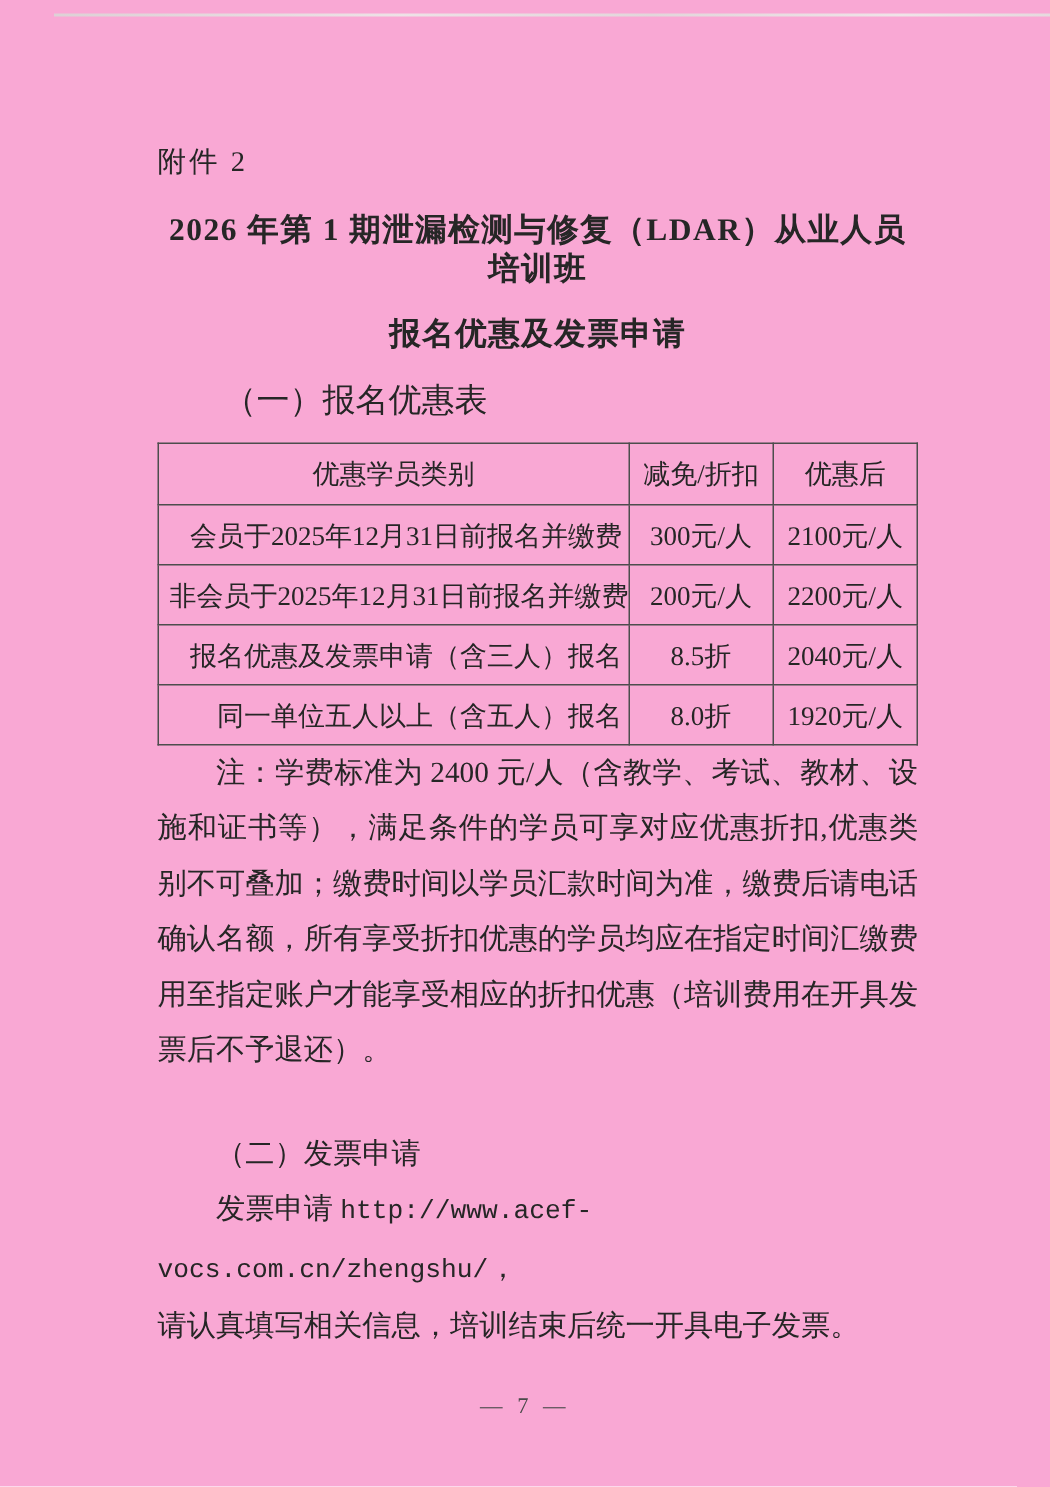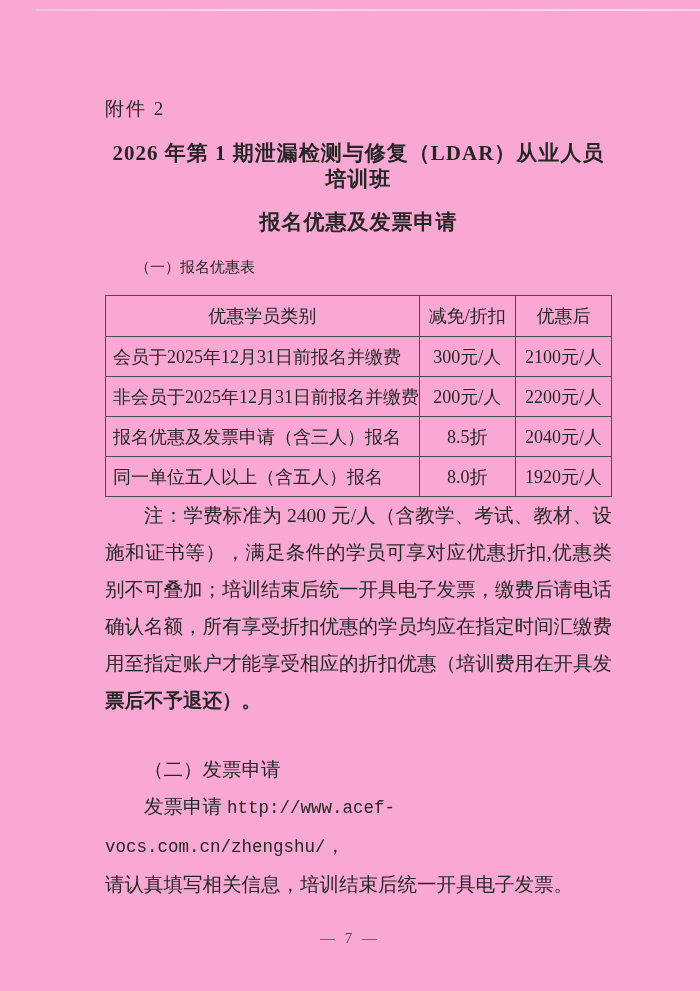--- a/index.html
+++ b/index.html
@@ -37,21 +37,21 @@
     text-align: center;
     font-weight: bold;
     font-size: 21px;
     line-height: 26px;
     letter-spacing: 1px;
   }
   .title-line1 { margin-top: 19px; }
   .title-line2 { margin-top: 17px; }
   .sec-heading {
     margin-top: 19px;
-    font-size: 15px;
+    font-size: 22px;
     line-height: 26px;
     text-indent: 2em;
   }
   table.discount {
     margin-top: 15px;
     width: 100%;
     border-collapse: collapse;
     table-layout: fixed;
   }
   table.discount th, table.discount td {
@@ -63,36 +63,35 @@
     text-align: center;
     vertical-align: middle;
     overflow: hidden;
     white-space: nowrap;
   }
   table.discount th { height: 40px; }
   table.discount .col-category { width: 62%; }
   table.discount .col-discount { width: 19%; }
   table.discount .col-after    { width: 19%; }
   table.discount td.cat-cell {
-    text-align: left;
+    text-align: right;
     padding-left: 7px;
   }
   .note {
   }
   .jline {
     font-size: 19.5px;
     line-height: 37px;
     text-align: justify;
     text-align-last: justify;
     white-space: nowrap;
   }
   .jline.lastline {
     text-align-last: left;
     white-space: normal;
-    font-weight: bold;
   }
   .indent { text-indent: 2em; }
   .sec-heading2 {
     font-size: 19.5px;
     line-height: 37px;
     text-indent: 2em;
     margin-top: 32px;
   }
   .pline {
     font-size: 19.5px;
@@ -162,21 +161,21 @@
           <td class="cat-cell">同一单位五人以上（含五人）报名</td>
           <td>8.0折</td>
           <td>1920元/人</td>
         </tr>
       </tbody>
     </table>
 
     <div class="note">
       <div class="jline indent">注：学费标准为 2400 元/人（含教学、考试、教材、设</div>
       <div class="jline">施和证书等），满足条件的学员可享对应优惠折扣,优惠类</div>
-      <div class="jline">别不可叠加；培训结束后统一开具电子发票，缴费后请电话</div>
+      <div class="jline">别不可叠加；缴费时间以学员汇款时间为准，缴费后请电话</div>
       <div class="jline">确认名额，所有享受折扣优惠的学员均应在指定时间汇缴费</div>
       <div class="jline">用至指定账户才能享受相应的折扣优惠（培训费用在开具发</div>
       <div class="jline lastline">票后不予退还）。</div>
     </div>
 
     <div class="sec-heading2">（二）发票申请</div>
 
     <div class="para">
       <div class="pline indent"><span>发票申请 </span><span class="mono-url">http://www.acef-vocs.com.cn/zhengshu/</span><span>，</span></div>
       <div class="pline">请认真填写相关信息，培训结束后统一开具电子发票。</div>

